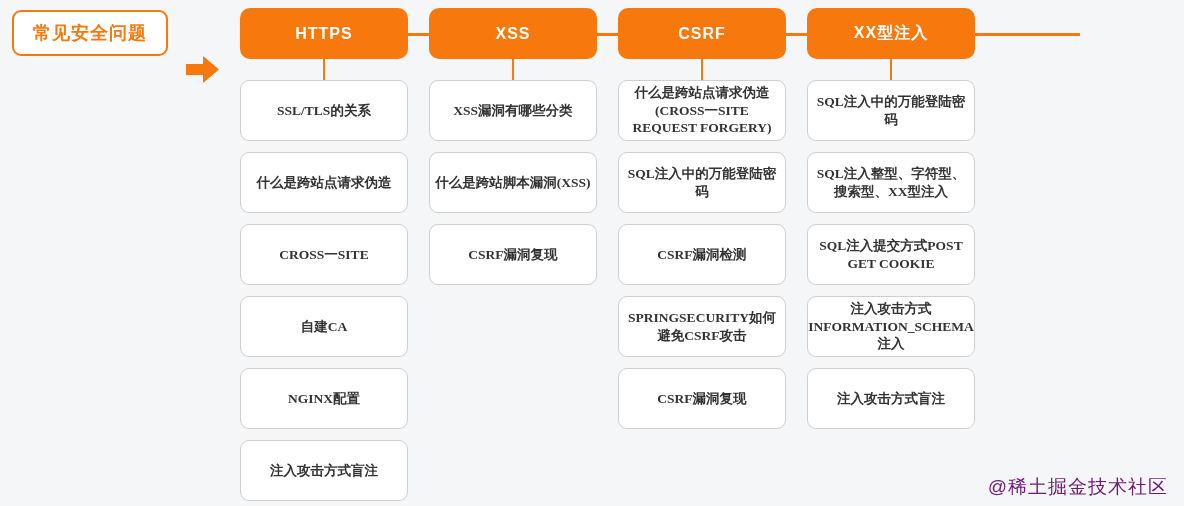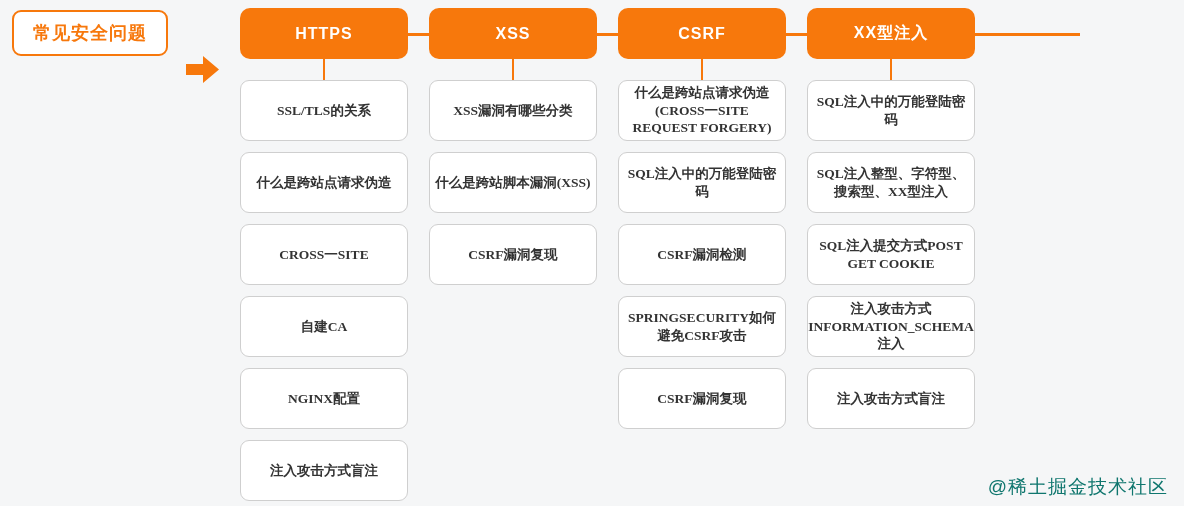--- a/index.html
+++ b/index.html
@@ -39,21 +39,21 @@
     color:var(--item-text);
     font-family:"Liberation Serif","DejaVu Serif",serif;
     font-weight:700; font-size:13.5px; line-height:1.3;
     display:flex; align-items:center; justify-content:center;
     text-align:center; padding:2px 5px;
   }
   .col-header + .item { margin-top:21px; }
 
   .watermark {
     position:absolute; right:16px; bottom:6px;
-    color:#0f766e; font-size:19px; letter-spacing:1px; font-weight:400;
+    color:#701a75; font-size:19px; letter-spacing:1px; font-weight:400;
   }
 </style>
 </head>
 <body>
 
 <div class="canvas">
 
   <div class="root-box">
     <span>常见安全问题</span>
   </div>

